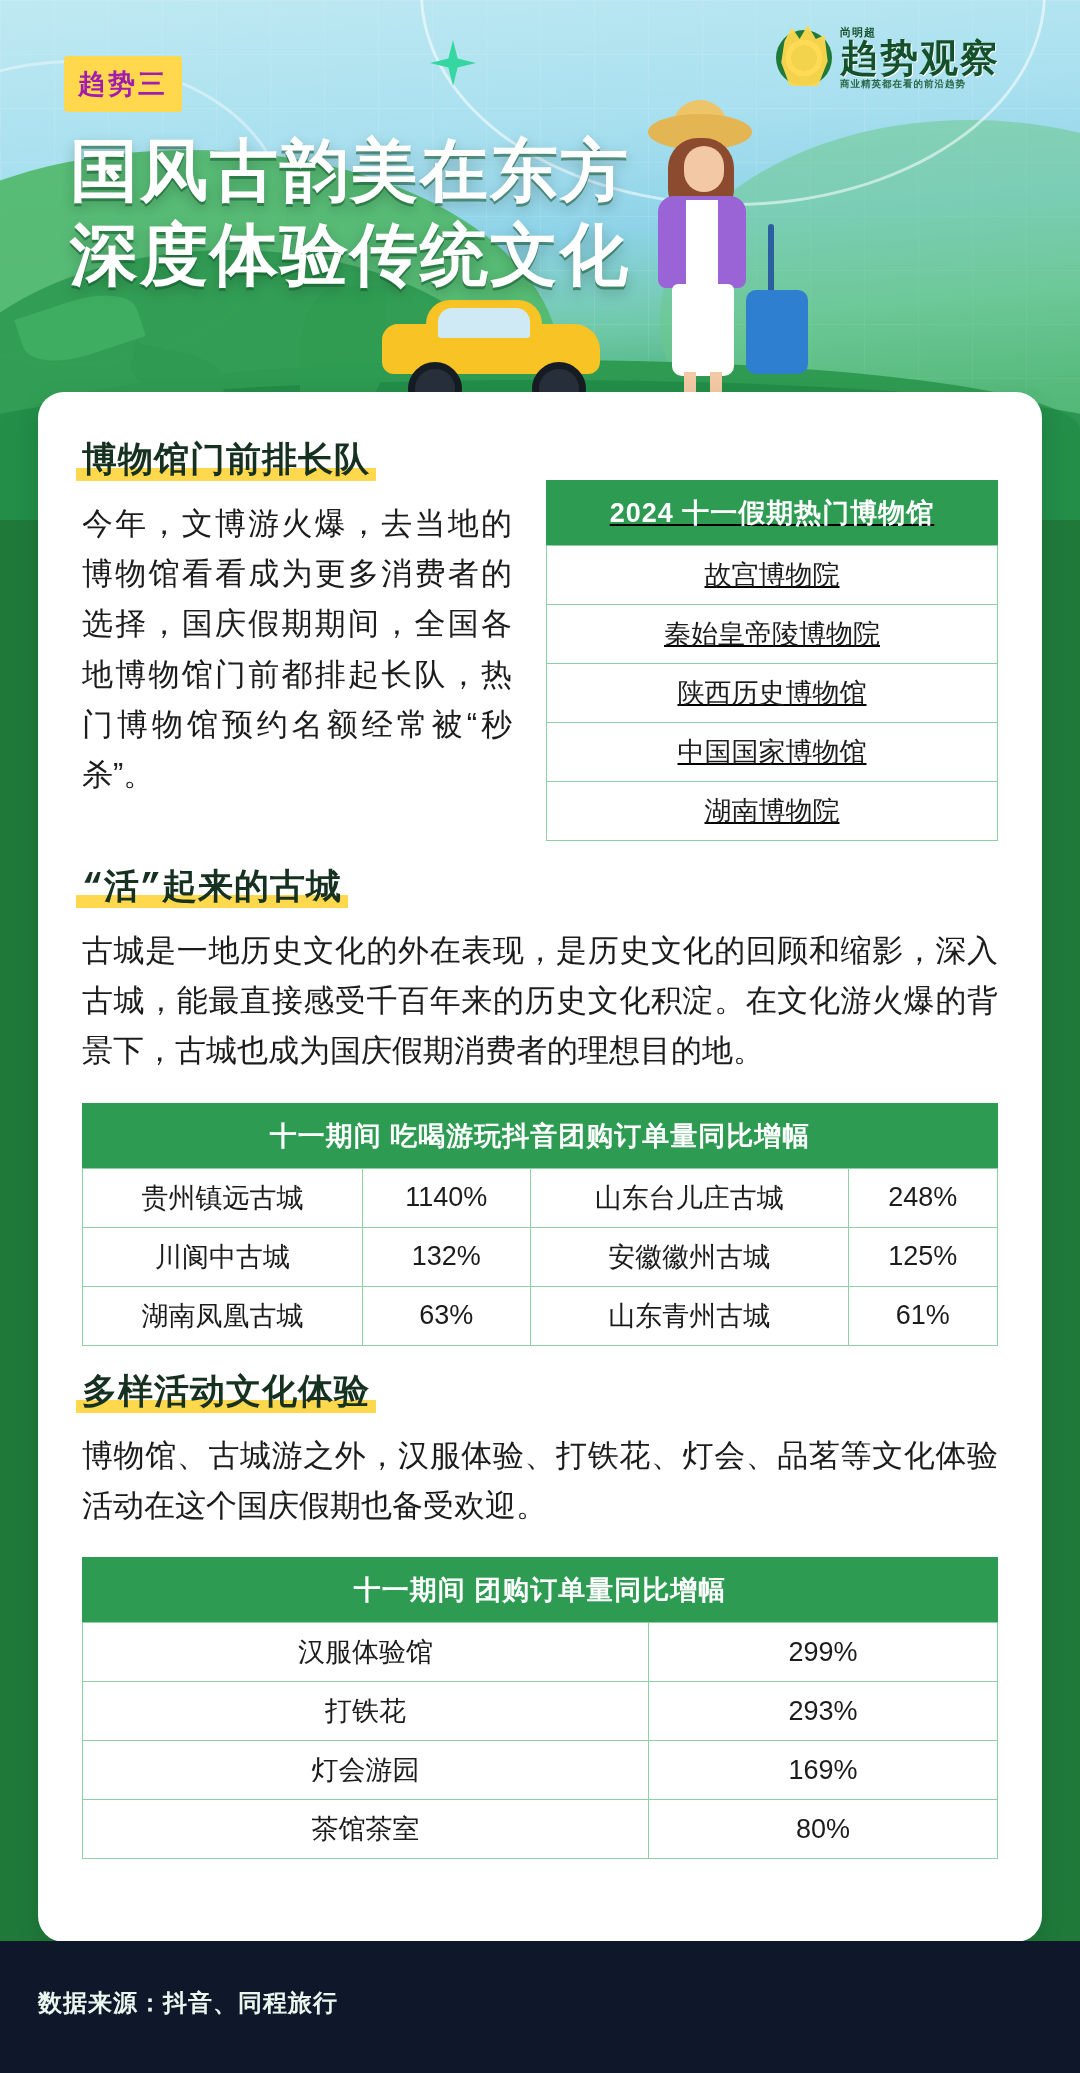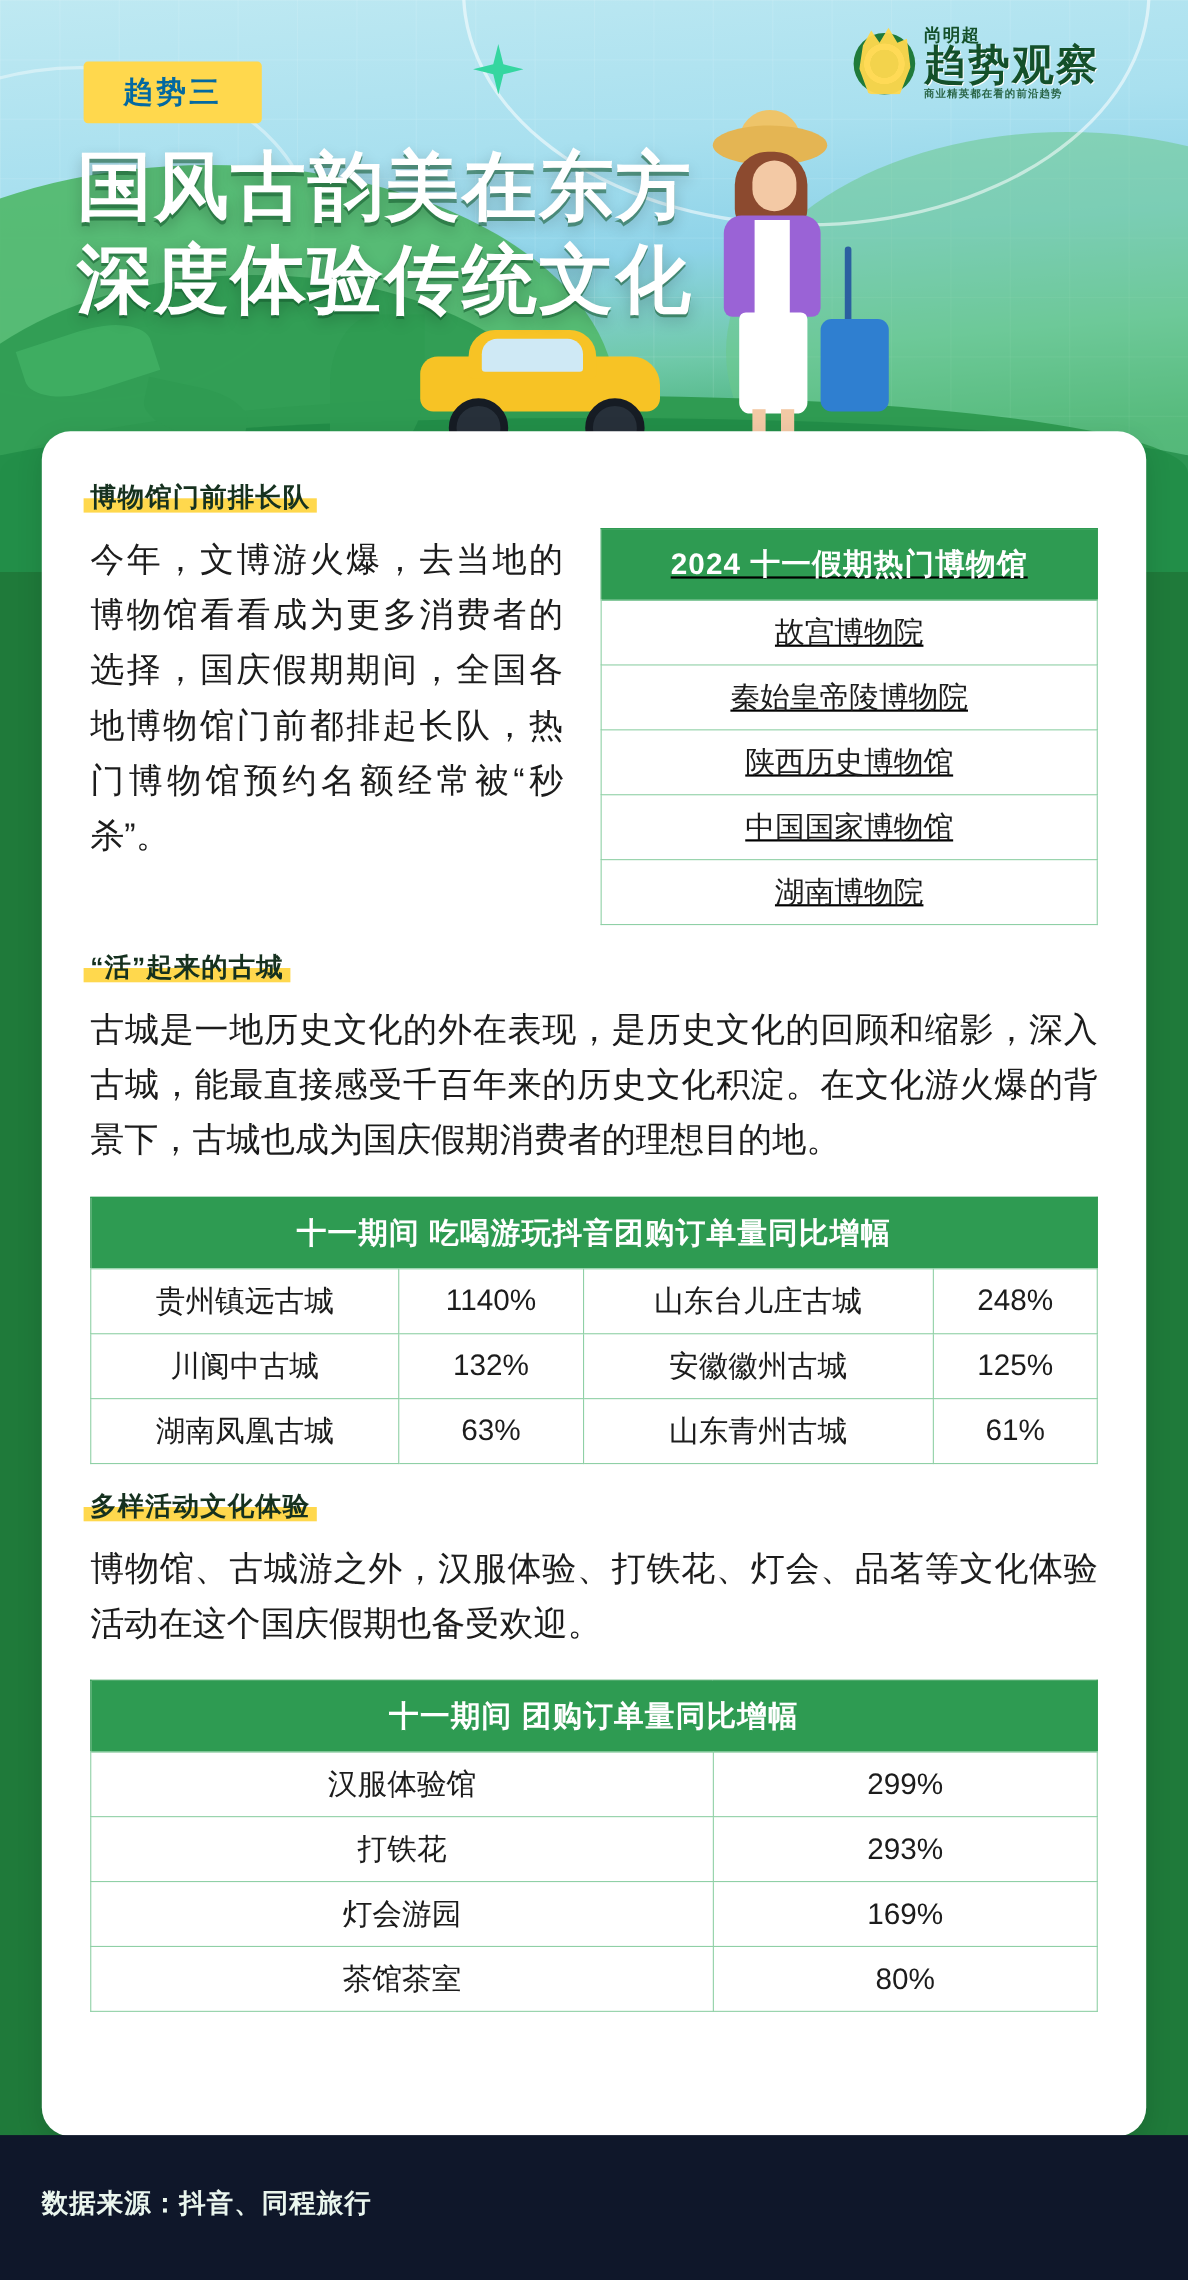--- a/index.html
+++ b/index.html
@@ -39,24 +39,24 @@
     position:absolute;left:-60px;right:-60px;bottom:-10px;height:150px;
     background:#1f8a46;border-radius:50% 50% 0 0 / 60px 60px;opacity:.75;
   }
   .arc{
     position:absolute;border:3px solid rgba(255,255,255,.55);border-radius:50%;
   }
   .arc1{left:420px;top:-220px;width:620px;height:420px;}
   .arc2{left:-140px;top:60px;width:420px;height:300px;border-color:rgba(255,255,255,.4);}
 
   .badge{
-    position:absolute;left:76px;top:56px;
-    background:#ffd84d;color:#0369a1;
+    position:absolute;left:64px;top:56px;
+    background:#ffd84d;color:#a21caf;
     font-size:27px;font-weight:700;letter-spacing:3px;
-    padding:10px 36px;border-radius:4px;
+    padding:10px 14px;border-radius:4px;
   }
   .headline{
     position:absolute;left:70px;top:128px;width:760px;
     color:#fff;font-size:68px;line-height:1.24;font-weight:800;letter-spacing:2px;
     text-shadow:0 3px 0 rgba(20,90,45,.55),0 6px 14px rgba(0,0,0,.22);
   }
   .headline .l2{display:block;}
 
   .logo{
     position:absolute;right:34px;top:18px;width:270px;height:80px;
@@ -67,21 +67,21 @@
     background:radial-gradient(circle at 50% 50%,#1f7a3a 0 32%,#fff 33% 46%,#1f7a3a 47% 100%);
     position:relative;flex:0 0 auto;
   }
   .logo-hand{
     position:absolute;left:2px;top:-6px;width:54px;height:62px;
     background:#ffd84d;border-radius:26px 26px 18px 18px;
     clip-path:polygon(12% 28%,26% 6%,40% 24%,55% 2%,70% 24%,86% 18%,92% 60%,74% 100%,22% 100%,6% 62%);
     opacity:.95;
   }
   .logo-txt{color:#14502a;font-weight:800;line-height:1.05;}
-  .logo-top{font-size:16px;letter-spacing:1px;color:#14502a;}
+  .logo-top{font-size:11px;letter-spacing:1px;color:#14502a;}
   .logo-main{font-size:38px;letter-spacing:2px;color:#14502a;text-shadow:1px 1px 0 #fff;}
   .logo-sub{font-size:9.5px;letter-spacing:1px;color:#14502a;opacity:.85;}
 
   
   .car{position:absolute;left:382px;top:300px;width:218px;height:92px;}
   .car-body{position:absolute;left:0;top:24px;width:218px;height:50px;background:#f7c325;border-radius:16px 26px 12px 12px;}
   .car-top{position:absolute;left:44px;top:0px;width:116px;height:44px;background:#f7c325;border-radius:24px 24px 4px 4px;}
   .car-win{position:absolute;left:56px;top:8px;width:92px;height:30px;background:#cfe9f5;border-radius:14px 14px 3px 3px;}
   .wheel{position:absolute;top:62px;width:40px;height:40px;border-radius:50%;background:#27303a;border:7px solid #161c24;}
   .w1{left:26px;} .w2{left:150px;}
@@ -105,22 +105,22 @@
     clip-path:polygon(50% 0,60% 40%,100% 50%,60% 60%,50% 100%,40% 60%,0 50%,40% 40%);}
 
   
   .card{
     position:absolute;left:38px;top:392px;width:1004px;height:1550px;
     background:#fff;border-radius:26px;box-shadow:0 8px 24px rgba(0,0,0,.12);
   }
   .inner{position:absolute;left:44px;top:44px;right:44px;}
 
   h2.sec{
-    font-size:24px;font-weight:800;color:#16311f;margin:0;
-    display:inline-block;position:relative;letter-spacing:1px;
+    font-size:35px;font-weight:800;color:#16311f;margin:0;
+    display:inline-block;position:relative;letter-spacing:1px;font-family:Liberation Mono, monospace;
   }
   h2.sec::after{
     content:"";position:absolute;left:-6px;right:-6px;bottom:2px;height:13px;
     background:#ffd84d;z-index:-1;
   }
   .sec-wrap{position:relative;z-index:1;}
 
   p.body{
     font-size:31px;line-height:1.62;color:#1c1c1c;margin:16px 0 0 0;text-align:justify;
   }

